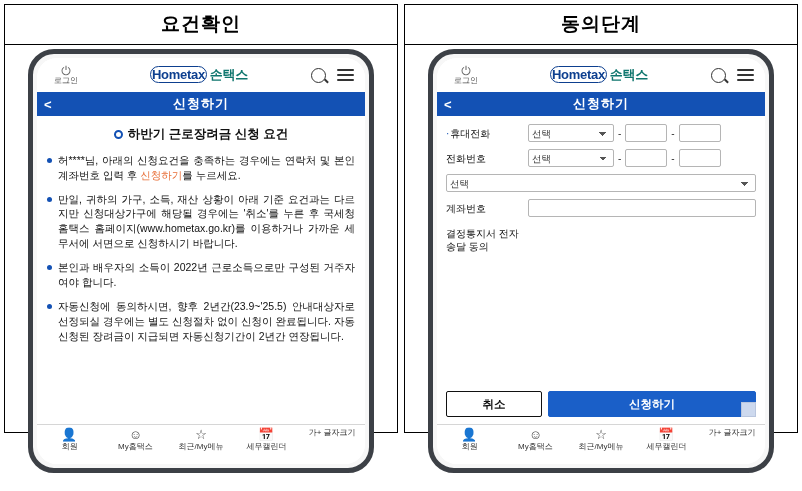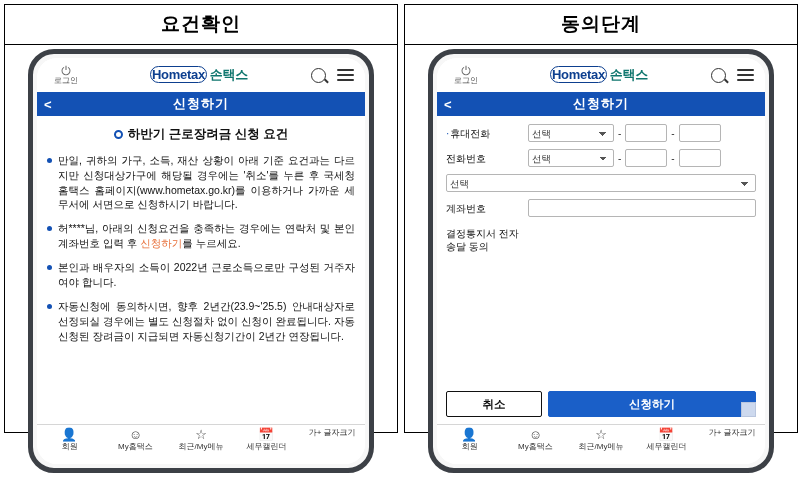--- a/index.html
+++ b/index.html
@@ -277,24 +277,24 @@
             <span class="ttl">신청하기</span>
           </div>
 
           <div class="content">
             <div class="req-title">
               <span class="dot"></span>
               <span>하반기 근로장려금 신청 요건</span>
             </div>
             <ul class="req-list">
               <li>
-                <span>만일, 귀하의 가구, 소득, 재산 상황이 아래 기준 요건과는 다르지만 신청대상가구에 해당될 경우에는 '취소'를 누른 후 국세청 홈택스 홈페이지(www.hometax.go.kr)를 이용하거나 가까운 세무서에 서면으로 신청하시기 바랍니다.</span>
+                <span>허****님, 아래의 신청요건을 충족하는 경우에는 연락처 및 본인 계좌번호 입력 후 </span><span class="hl">신청하기</span><span>를 누르세요.</span>
               </li>
               <li>
-                <span>허****님, 아래의 신청요건을 충족하는 경우에는 연락처 및 본인 계좌번호 입력 후 </span><span class="hl">신청하기</span><span>를 누르세요.</span>
+                <span>만일, 귀하의 가구, 소득, 재산 상황이 아래 기준 요건과는 다르지만 신청대상가구에 해당될 경우에는 '취소'를 누른 후 국세청 홈택스 홈페이지(www.hometax.go.kr)를 이용하거나 가까운 세무서에 서면으로 신청하시기 바랍니다.</span>
               </li>
               <li>
                 <span>본인과 배우자의 소득이 2022년 근로소득으로만 구성된 거주자여야 합니다.</span>
               </li>
               <li>
                 <span>자동신청에 동의하시면, 향후 2년간(23.9~'25.5) 안내대상자로 선정되실 경우에는 별도 신청절차 없이 신청이 완료됩니다. 자동신청된 장려금이 지급되면 자동신청기간이 2년간 연장됩니다.</span>
               </li>
             </ul>
           </div>
 

